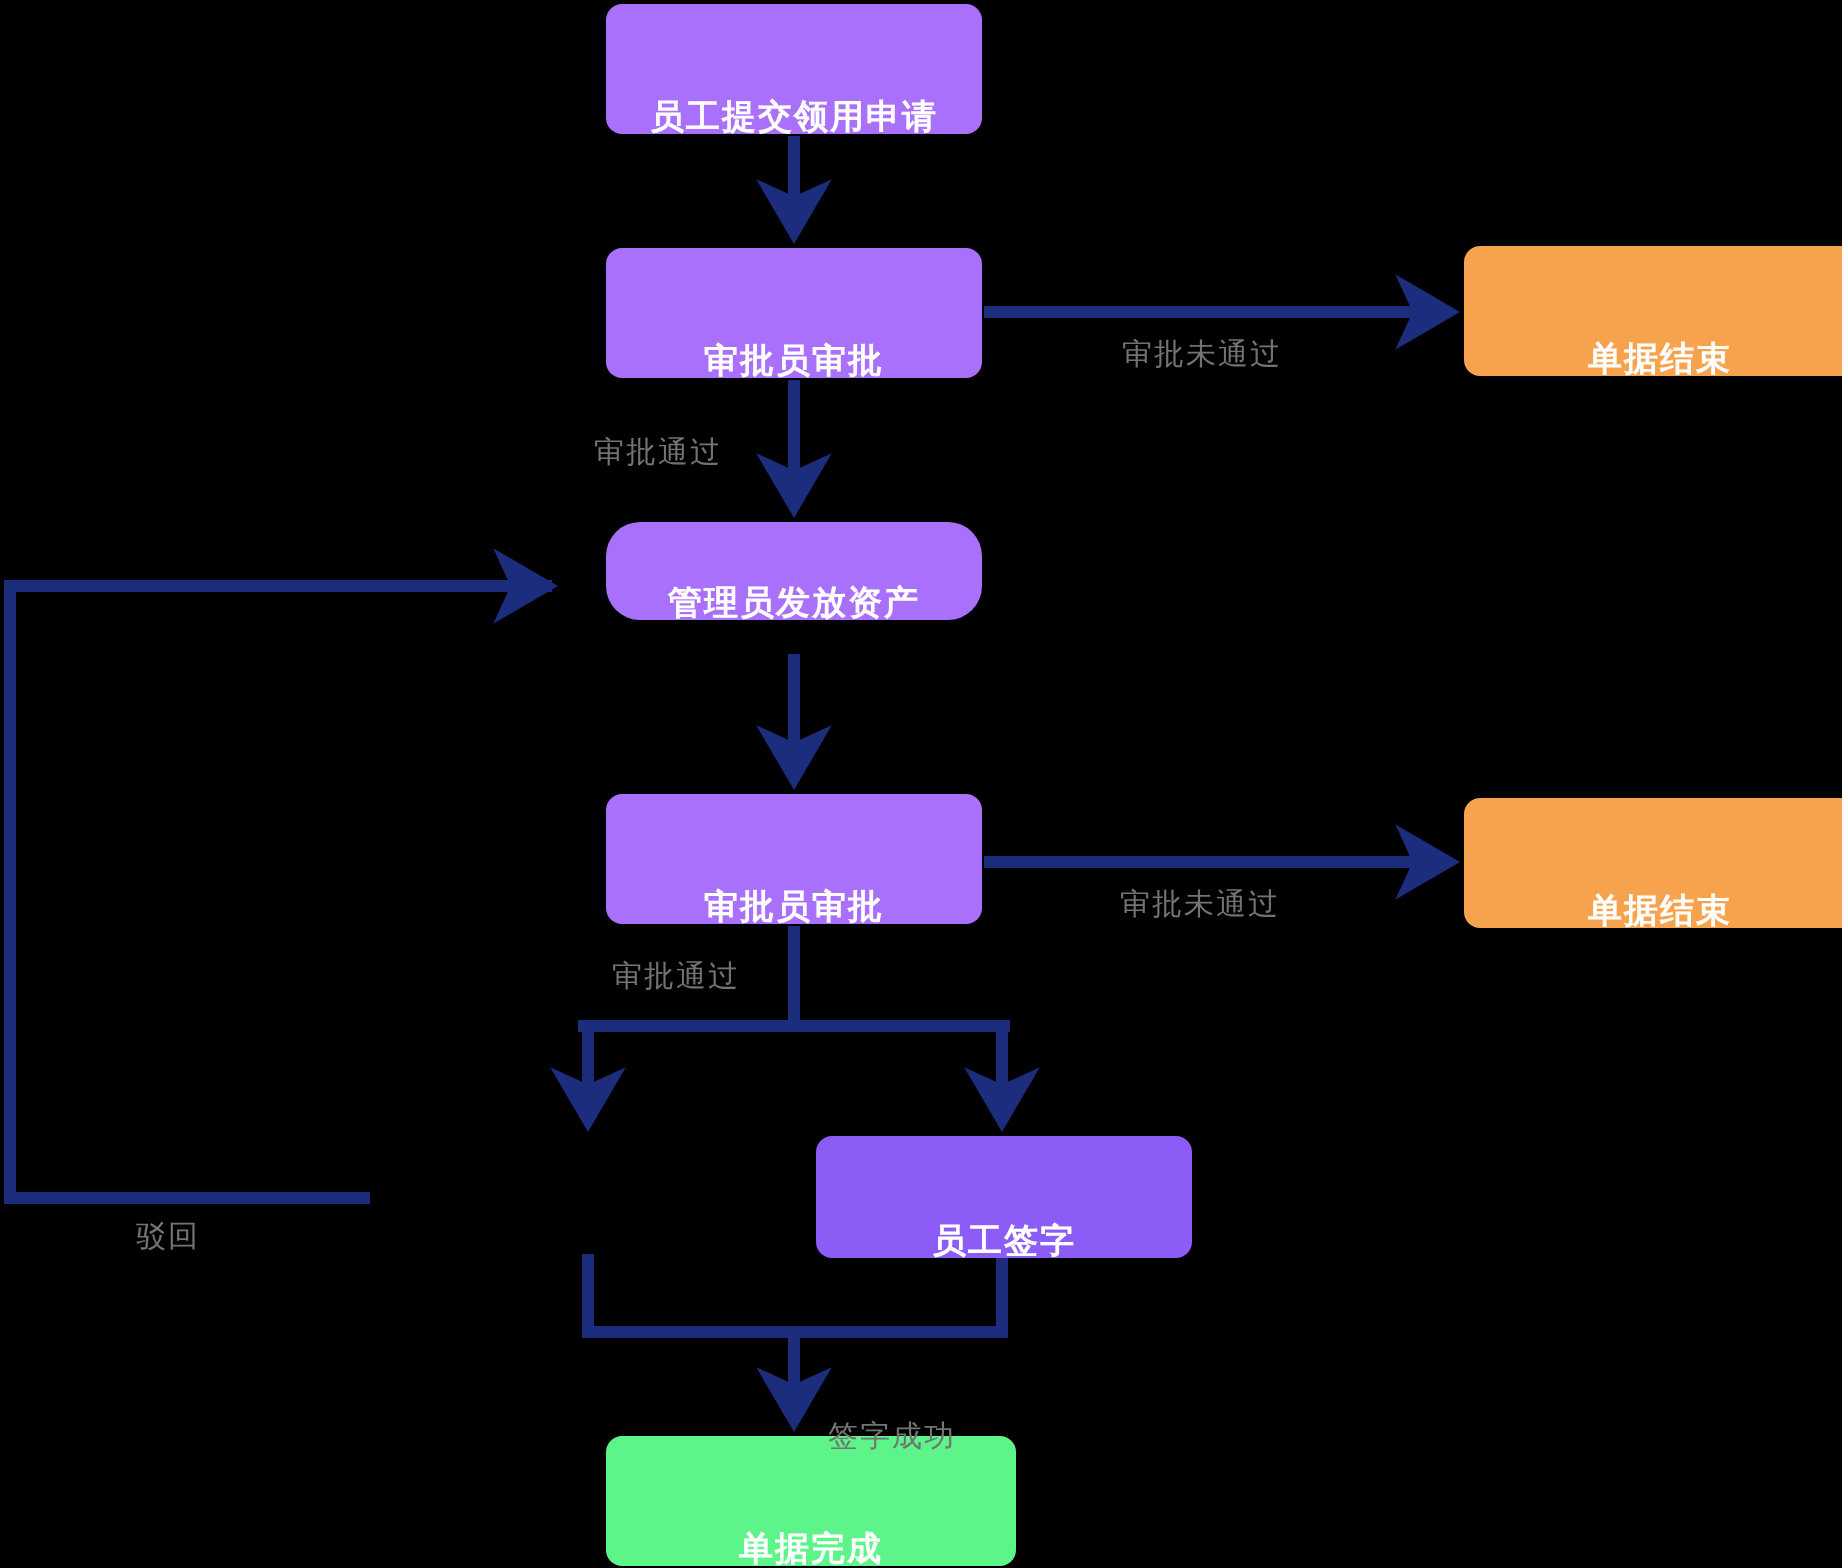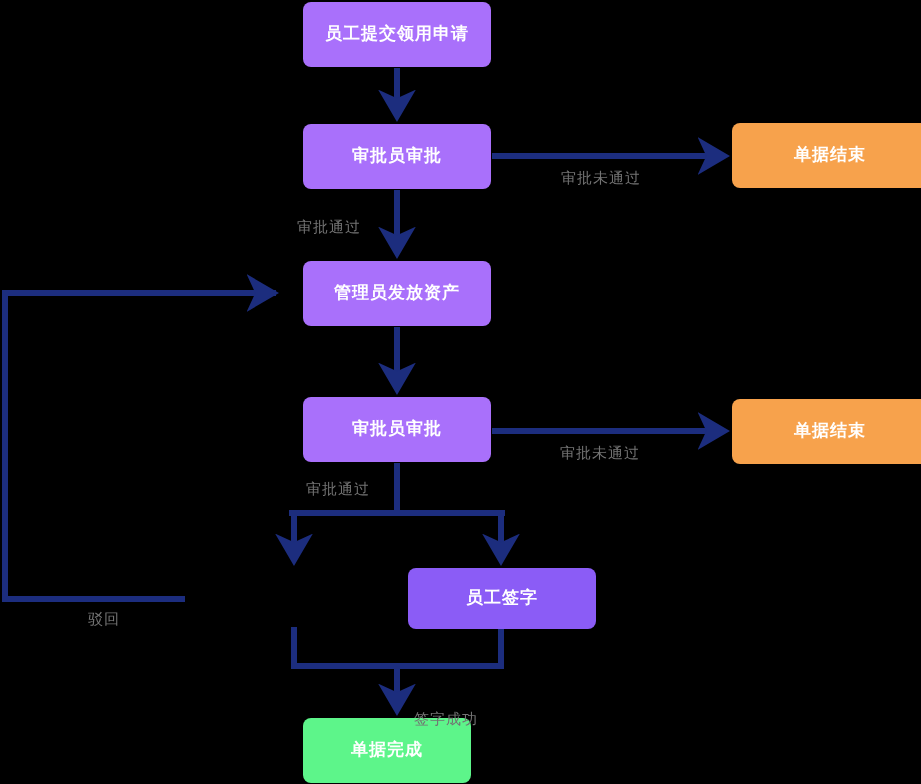--- a/index.html
+++ b/index.html
@@ -22,31 +22,30 @@
   svg.edges {
     position: absolute;
     left: 0;
     top: 0;
     width: 921px;
     height: 784px;
   }
   .node {
     position: absolute;
     display: flex;
-    align-items: center;
+    align-items: flex-end;
     justify-content: center;
     border-radius: 8px;
     box-sizing: border-box;
     color: #ffffff;
     font-size: 17px;
     font-weight: 700;
     letter-spacing: 1px;
     line-height: 1;
     user-select: none;
-    font-family: Liberation Mono, monospace;
   }
   .edge-label {
     position: absolute;
     color: #737373;
     font-size: 15px;
     font-weight: 400;
     letter-spacing: 1px;
     line-height: 1;
     white-space: nowrap;
     user-select: none;
@@ -106,46 +105,46 @@
   </div>
 
   <div class="node" style="left:303px; top:124px; width:188px; height:65px; background:#a970fb;">
     <span>审批员审批</span>
   </div>
 
   <div class="node" style="left:732px; top:123px; width:196px; height:65px; background:#f7a24c;">
     <span>单据结束</span>
   </div>
 
-  <div class="node" style="left:303px; top:261px; width:188px; height:65px; background:#a970fb;">
+  <div class="node" style="left:303px; top:261px; width:188px; height:49px; background:#a970fb;border-radius:17px;">
     <span>管理员发放资产</span>
   </div>
 
   <div class="node" style="left:303px; top:397px; width:188px; height:65px; background:#a970fb;">
     <span>审批员审批</span>
   </div>
 
   <div class="node" style="left:732px; top:399px; width:196px; height:65px; background:#f7a24c;">
     <span>单据结束</span>
   </div>
 
 
   <div class="node" style="left:408px; top:568px; width:188px; height:61px; background:#8b5cf6;">
     <span>员工签字</span>
   </div>
 
-  <div class="node" style="left:303px; top:718px; width:168px; height:65px; background:#5df58a;">
+  <div class="node" style="left:303px; top:718px; width:205px; height:65px; background:#5df58a;">
     <span>单据完成</span>
   </div>
 
   <div class="edge-label" style="left:561px; top:170px;">审批未通过</div>
 
   <div class="edge-label" style="left:297px; top:219px;">审批通过</div>
 
   <div class="edge-label" style="left:560px; top:445px;">审批未通过</div>
 
   <div class="edge-label" style="left:306px; top:481px;">审批通过</div>
 
-  <div class="edge-label" style="left:88px; top:611px;">驳回</div>
+  <div class="edge-label" style="left:68px; top:611px;">驳回</div>
 
   <div class="edge-label" style="left:414px; top:711px;">签字成功</div>
 
 </div>
 
 </body></html>

